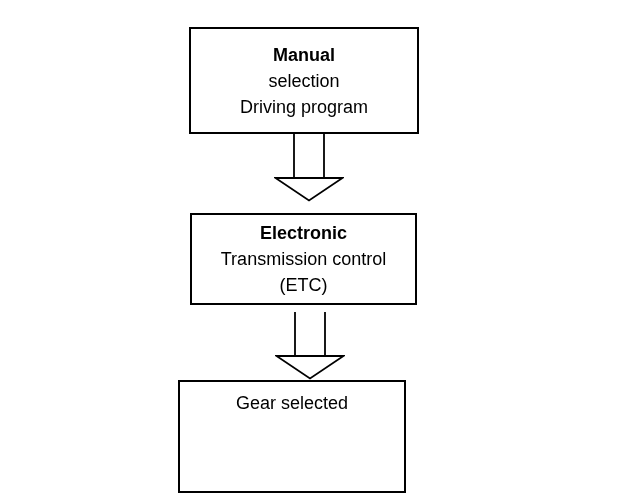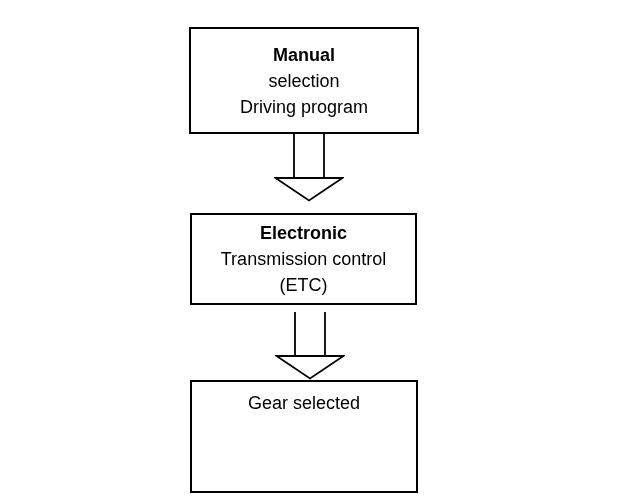--- a/index.html
+++ b/index.html
@@ -25,21 +25,21 @@
     flex-direction: column;
     align-items: center;
     text-align: center;
     font-size: 18px;
     line-height: 26px;
   }
   .flow-box.v-center { justify-content: center; }
   .flow-box.v-top    { justify-content: flex-start; padding-top: 8px; }
   .box-1 { left: 189px; top: 27px;  width: 230px; height: 107px; align-items: center; }
   .box-2 { left: 190px; top: 202px; width: 227px; height: 92px; margin-top: 11px; }
-  .box-3 { left: 190px; top: 380px; width: 228px; height: 113px; }
+  .box-3 { left: 178px; top: 380px; width: 228px; height: 113px; }
   .line { display: block; white-space: nowrap; }
   .line.bold { font-weight: bold; }
   .arrow {
     position: absolute;
     display: block;
   }
   .arrow-1 { left: 274px; top: 134px; }
   .arrow-2 { left: 275px; top: 312px; }
 </style>
 </head>

